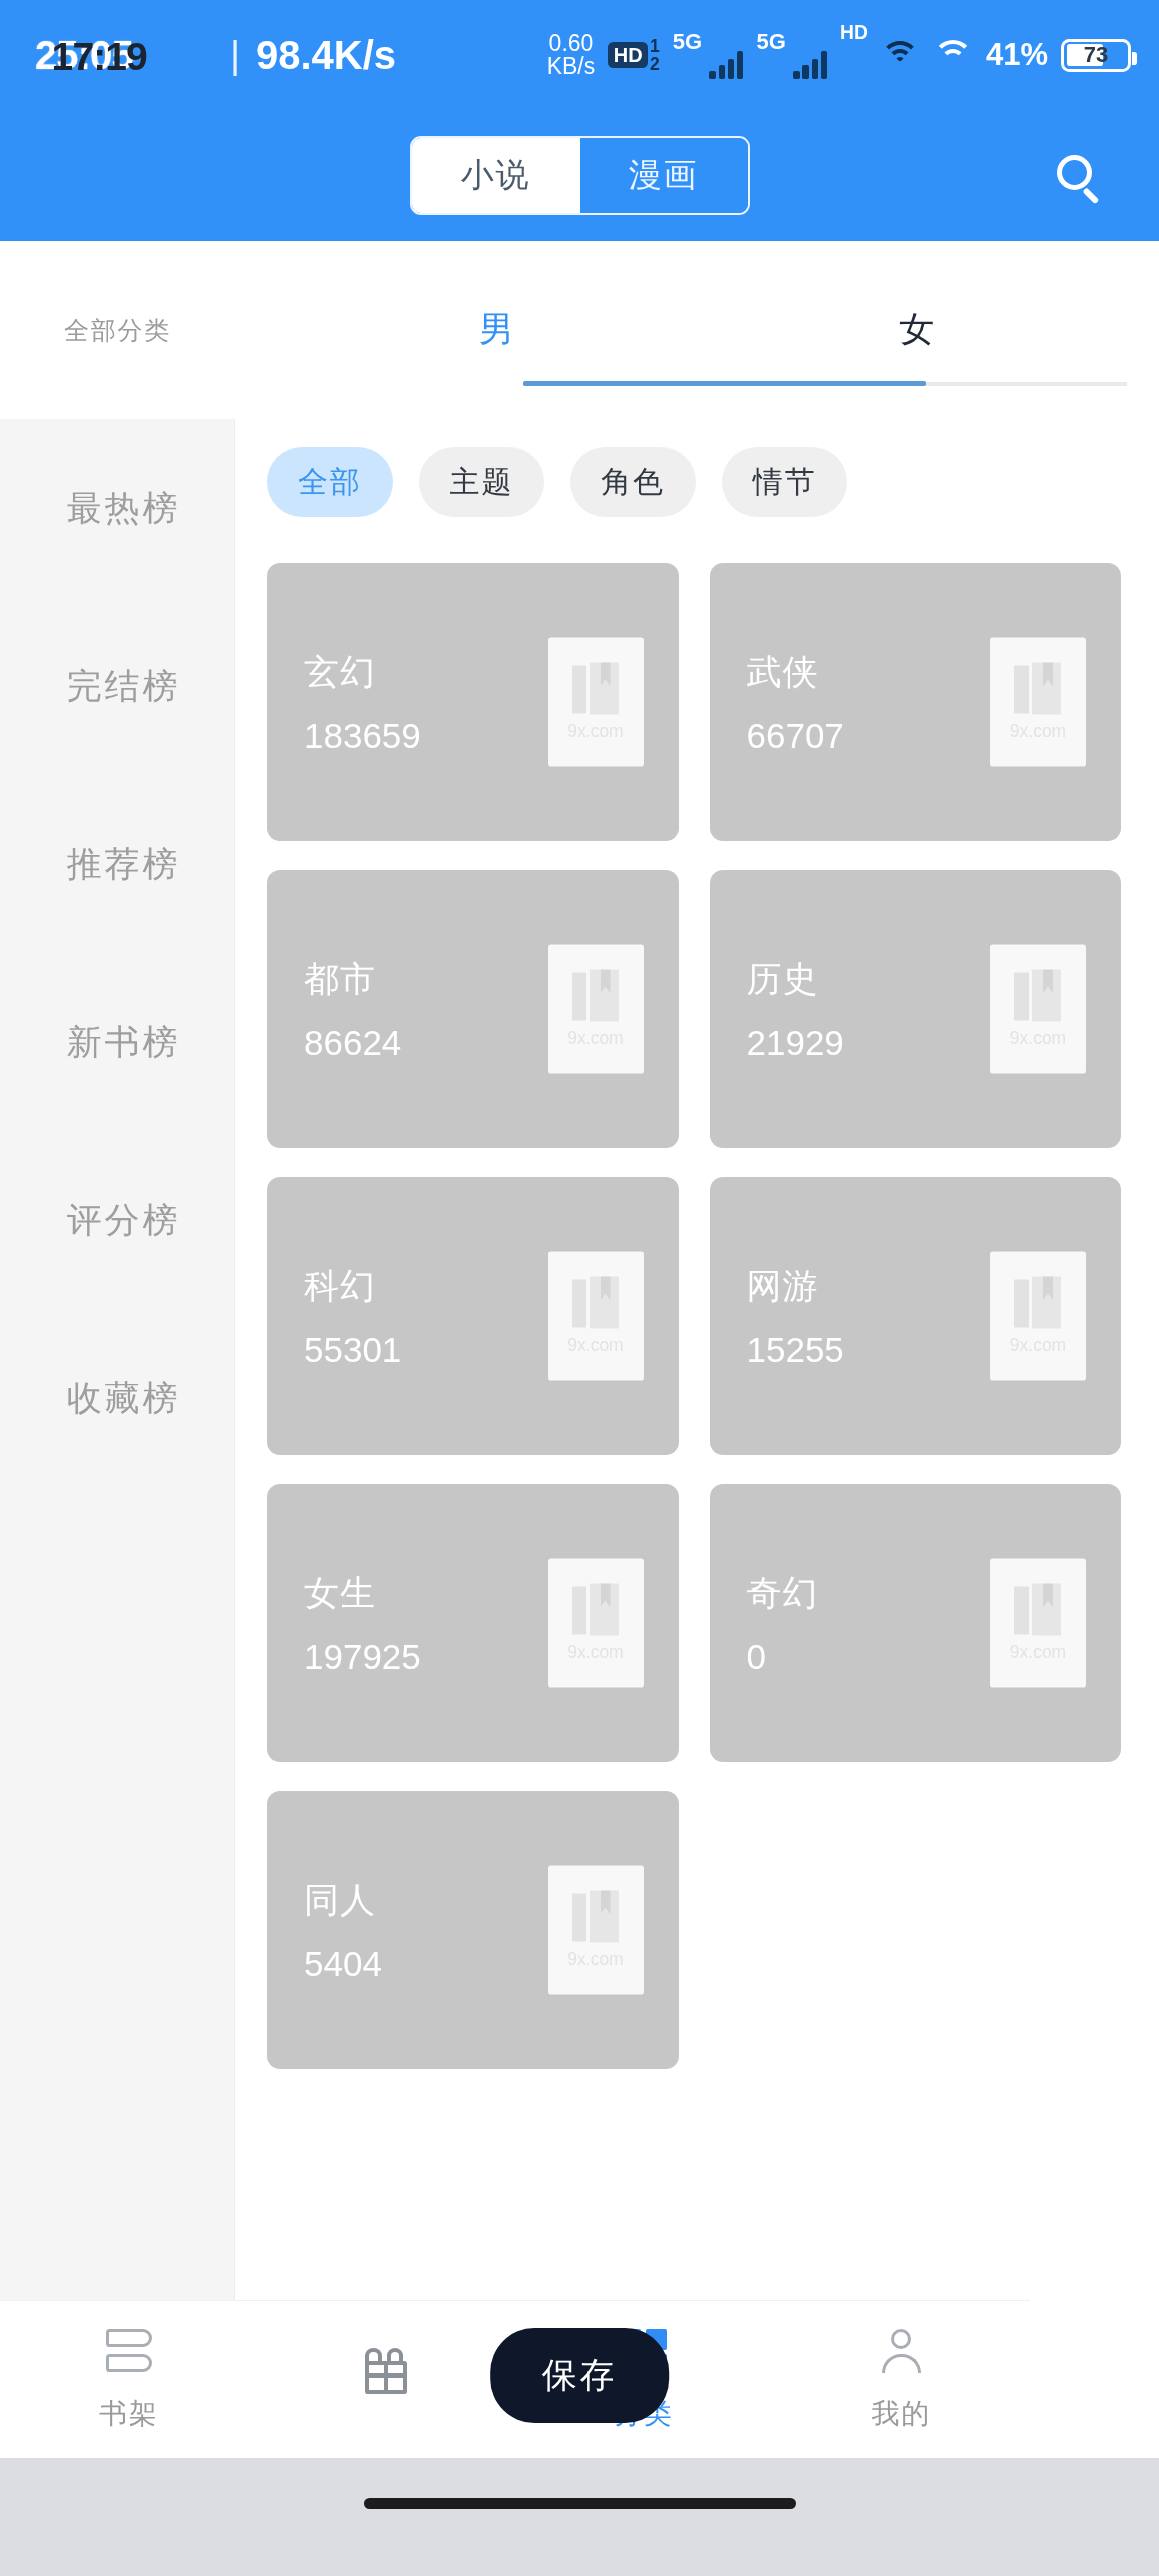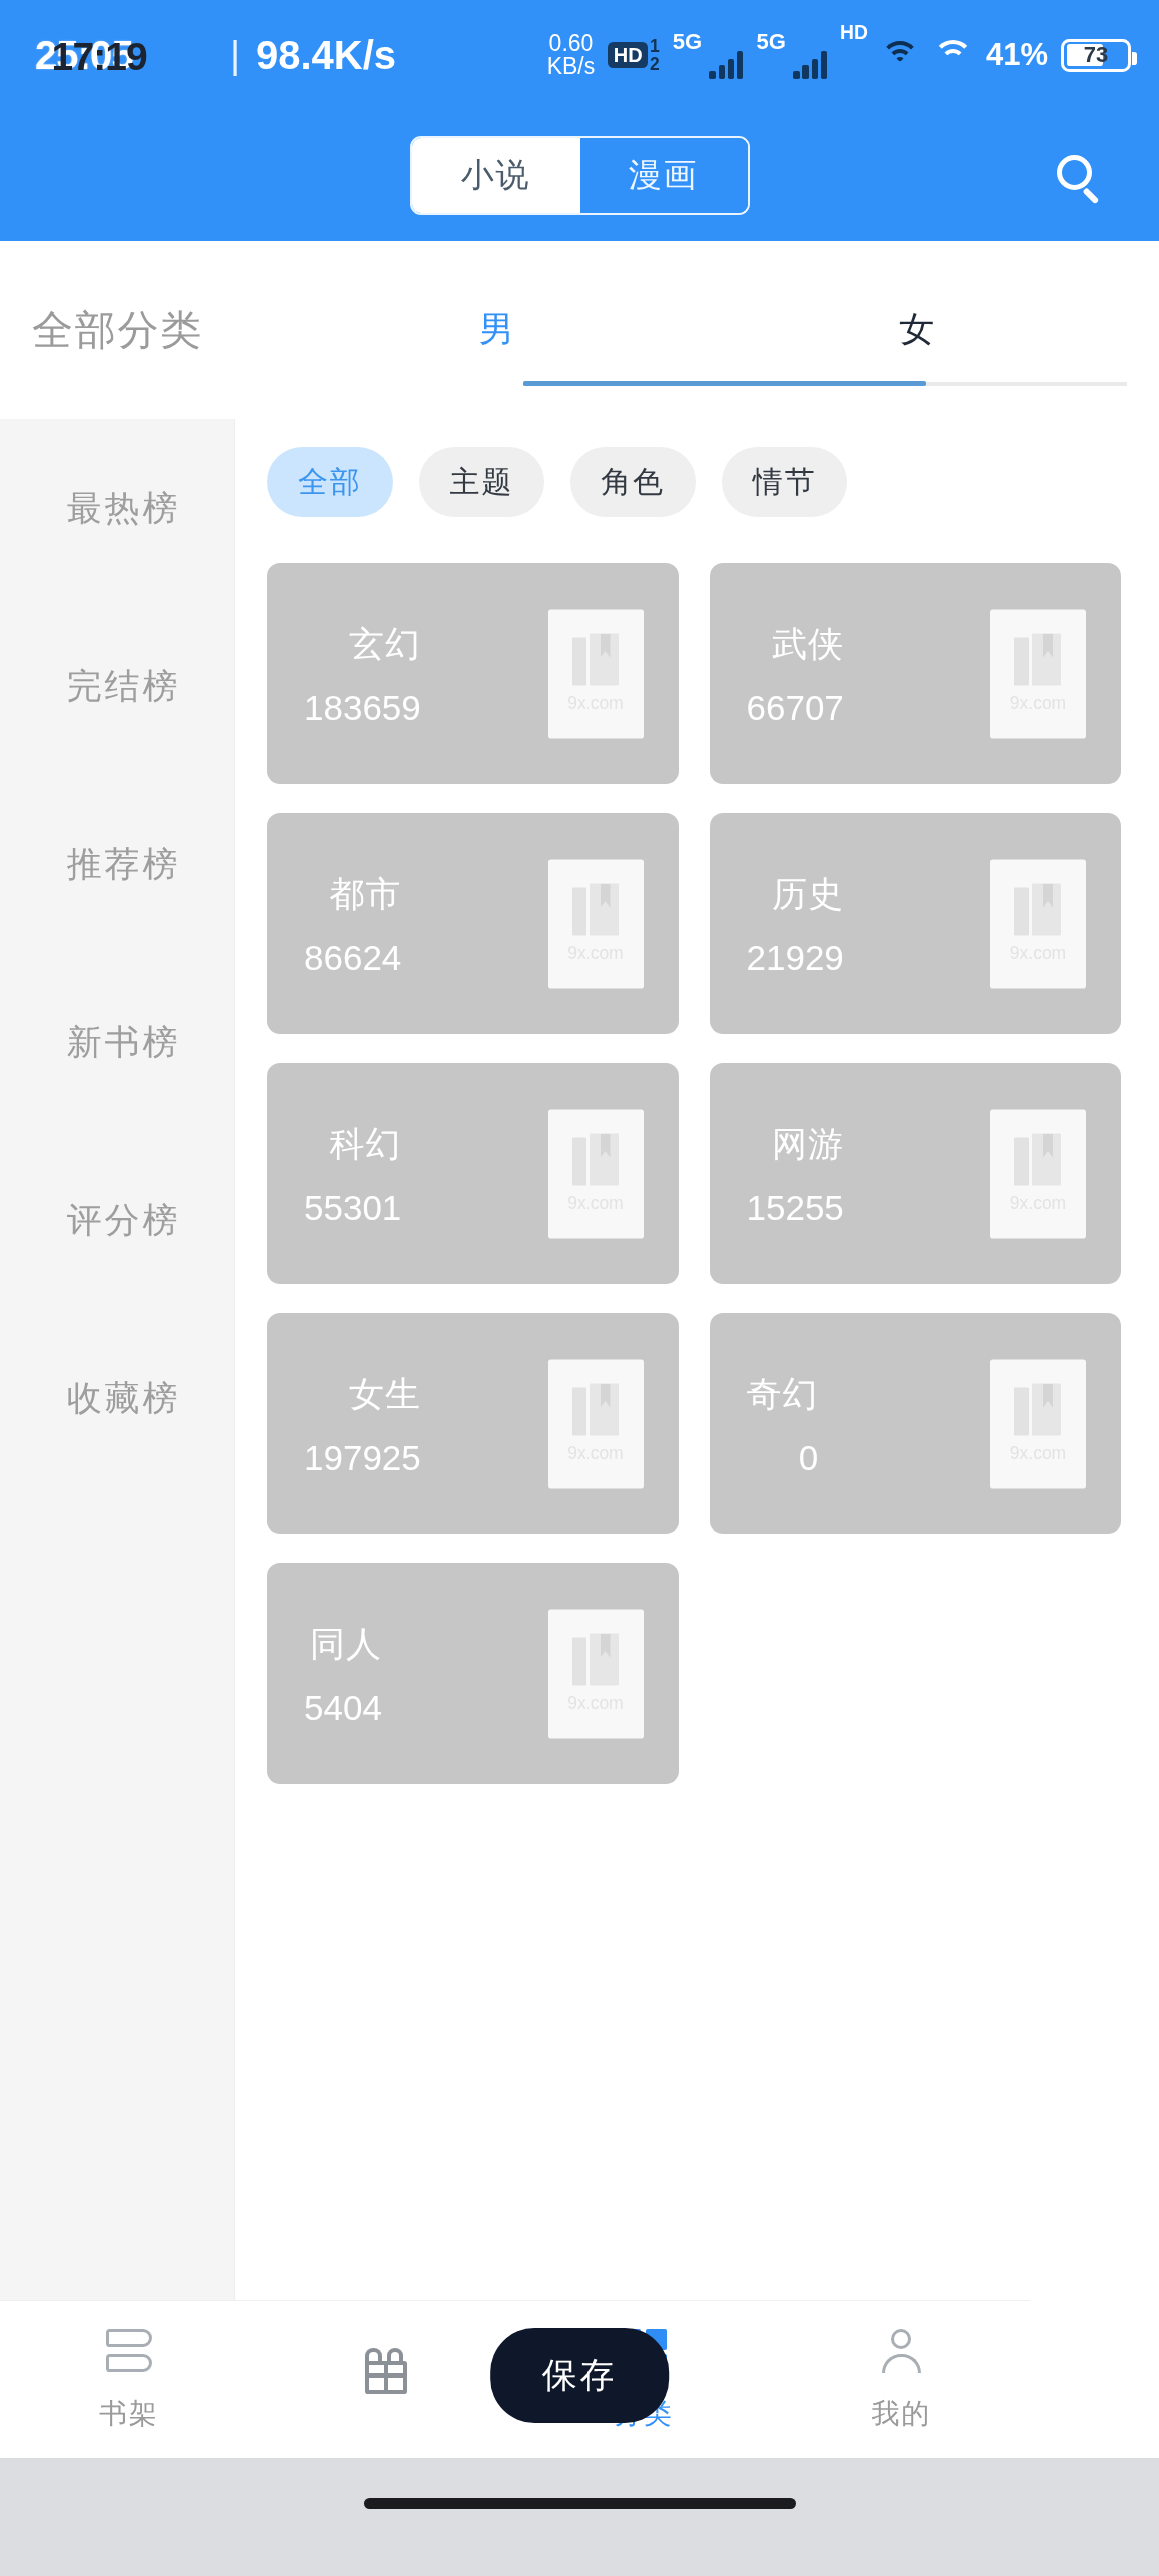--- a/index.html
+++ b/index.html
@@ -129,21 +129,21 @@
     background:#ffffff; border-radius:3.7px; transform:rotate(45deg);
   }
 
   
   .subheader{
     position:absolute; top:241px; left:0; width:1159px; height:178px;
     background:#ffffff; display:flex; align-items:center;
   }
   .allcat{
     width:235px; flex:0 0 235px; text-align:center;
-    font-size:41px; color:#9b9b9b; letter-spacing:1.8px;
+    font-size:25px; color:#9b9b9b; letter-spacing:1.8px;
   }
   .tabs{
     flex:1; display:flex; align-items:center; position:relative; height:100%;
     padding-left:51px; padding-right:32px;
   }
   .tab{
     flex:1; text-align:center; font-size:35px; color:#1f2937;
     padding-bottom:46px; padding-top:44px;
   }
   .tab.active{ color:#3291f8; }
@@ -178,23 +178,22 @@
     display:flex; align-items:center; justify-content:center;
     font-size:30px; background:#efefef; color:#333942; letter-spacing:1.8px;
   }
   .chip.active{ background:#cbe5ff; color:#3d96ee; }
 
   .grid{
     display:grid; grid-template-columns:1fr 1fr; gap:29px 31px;
     padding:46px 39px 0 31px;
   }
   .card{
-    position:relative; height:221px; background:#c6c6c6; border-radius:13px;
+    position:relative; height:278px; background:#c6c6c6; border-radius:13px;
     overflow:hidden;
-    text-align:right;
   }
   .card-txt{
     position:absolute; left:37px; top:50%; transform:translateY(-50%);
     display:flex; flex-direction:column; gap:20px;
   }
   .card-name{ font-size:35px; color:#ffffff; letter-spacing:0.9px; }
   .card-count{ font-size:35px; color:#ffffff; letter-spacing:0px; }
   .card-thumb{
     position:absolute; right:35px; top:50%; transform:translateY(-50%);
     width:96px; height:129px; background:#f8f8f8; border-radius:2.8px;

